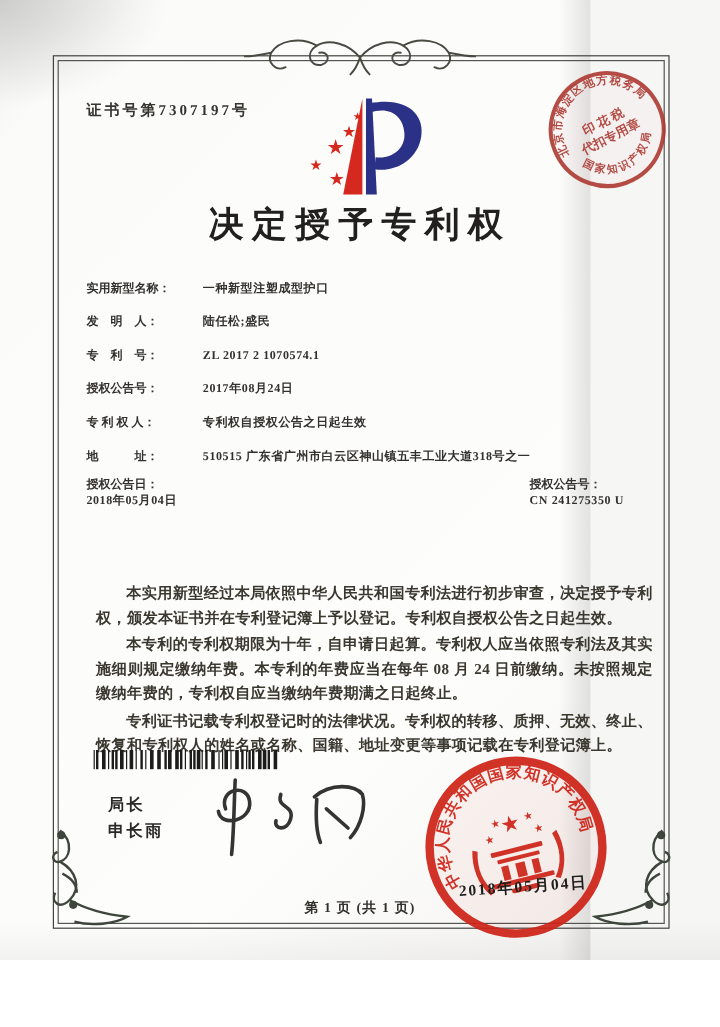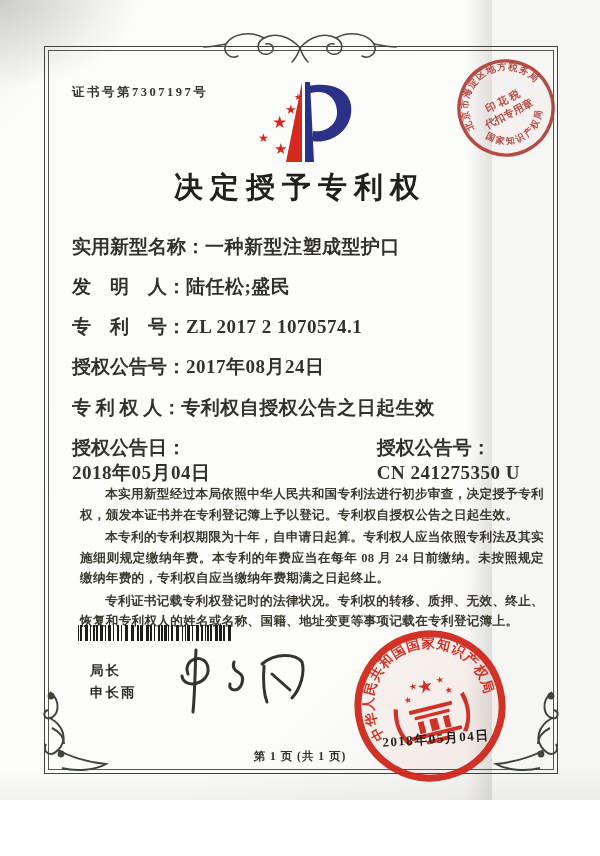--- a/index.html
+++ b/index.html
@@ -26,21 +26,21 @@
   .logo{position:absolute;left:244px;top:76px;width:120px;height:94px;}
 
   .title{position:absolute;left:0;top:168px;width:600px;text-align:center;
     font-size:29px;font-weight:700;letter-spacing:7px;color:#21201d;}
 
   
   .corner-stamp{position:absolute;left:450px;top:52px;width:112px;height:112px;opacity:.88;}
 
   
   .fields{position:absolute;left:72px;top:234px;width:468px;color:#33312c;}
-  .frow{display:flex;align-items:flex-start;margin-bottom:14.5px;font-size:19px;font-weight:600;line-height:1.35;}
+  .frow{display:flex;align-items:flex-start;margin-bottom:14.5px;font-size:10px;font-weight:600;line-height:1.35;}
   .frow .lab{flex:0 0 97px;white-space:nowrap;}
   .frow .val{flex:1;letter-spacing:.5px;}
   .frow.split{display:flex;justify-content:space-between;}
   .frow.split .half{display:flex;flex-direction:column;}
   .frow.split .half .lab{flex:0 0 auto;margin-right:4px;}
 
   
   .paras{position:absolute;left:80px;top:484px;width:464px;color:#3a382f;}
   .paras p{margin:0 0 2px 0;font-size:12.6px;line-height:1.63;text-indent:2em;text-align:justify;font-weight:600;letter-spacing:.3px;}
 
@@ -152,20 +152,24 @@
       <span class="lab">专　利　号：</span>
       <span class="val">ZL 2017 2 1070574.1</span>
     </div>
     <div class="frow">
       <span class="lab">授权公告号：</span>
       <span class="val">2017年08月24日</span>
     </div>
     <div class="frow">
       <span class="lab">专 利 权 人：</span>
       <span class="val">专利权自授权公告之日起生效</span>
+    </div>
+    <div class="frow" style="margin-bottom:10px;">
+      <span class="lab">地　　　址：</span>
+      <span class="val" style="max-width:362px;">510515 广东省广州市白云区神山镇五丰工业大道318号之一</span>
     </div>
     <div class="frow split">
       <span class="half">
         <span class="lab">授权公告日：</span>
         <span class="val">2018年05月04日</span>
       </span>
       <span class="half" style="margin-right:20px;">
         <span class="lab">授权公告号：</span>
         <span class="val">CN 241275350 U</span>
       </span>

